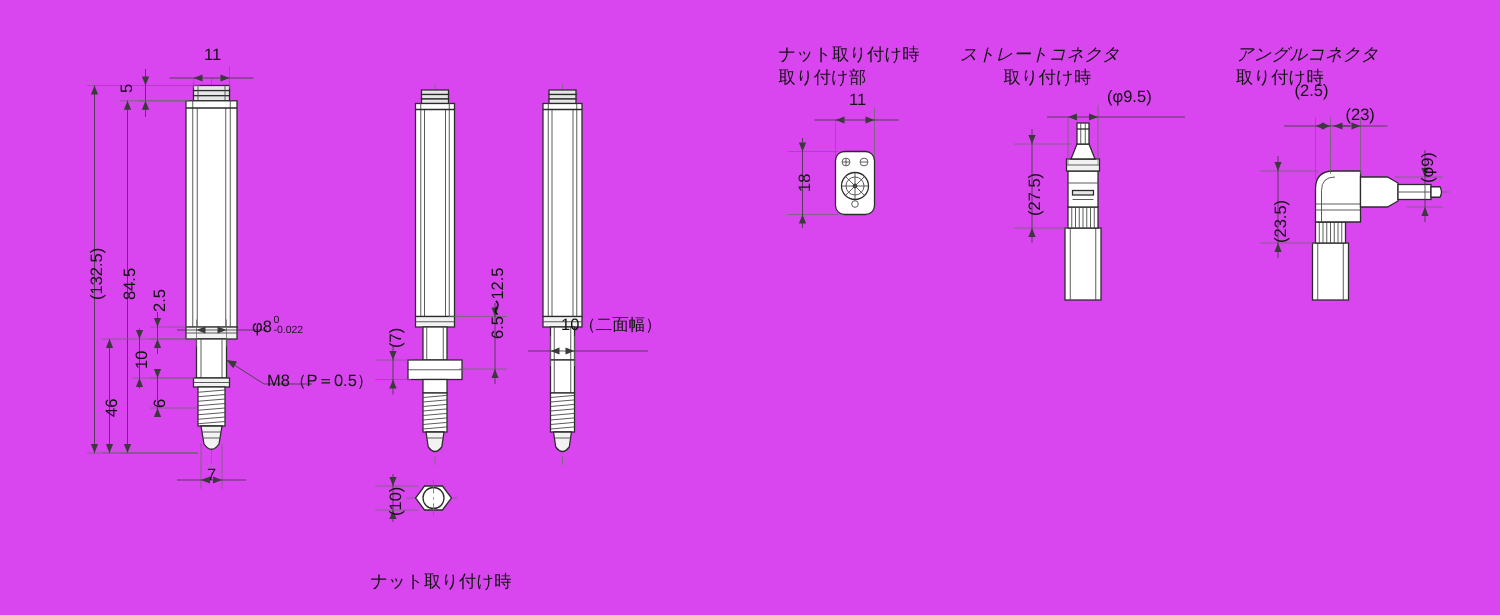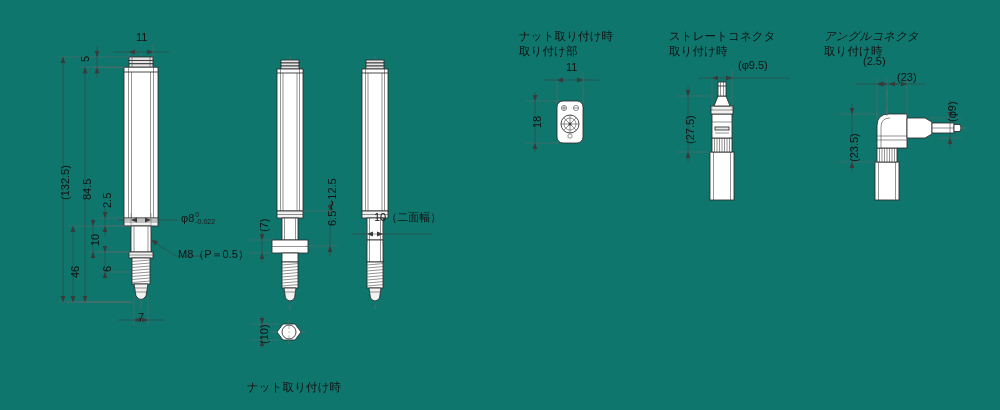--- a/index.html
+++ b/index.html
@@ -1,18 +1,18 @@
 <!DOCTYPE html>
 <html><head>
 <meta charset="utf-8">
 <style>
   html,body{margin:0;padding:0;background:#ffffff;}
   body{width:1000px;height:410px;overflow:hidden;
        font-family:"Liberation Sans","DejaVu Sans",sans-serif;color:#1a1a1a;}
-  #sheet{position:relative;width:1000px;height:410px;background:#0f766e;}
+  #sheet{position:relative;width:1000px;height:410px;background:#d946ef;}
   .lbl{position:absolute;white-space:nowrap;font-size:11px;line-height:1.05;color:#111;}
   .lbl.jp{font-family:"DejaVu Sans","Liberation Sans",sans-serif;font-size:11.5px;letter-spacing:.1px;}
   .rot{transform-origin:0 0;transform:rotate(-90deg);}
   .num{font-size:11px;}
   .sm{font-size:7px;}
   svg{position:absolute;left:0;top:0;}
   .ln{stroke:#2b2b2b;stroke-width:.85;fill:none;}
   .thin{stroke:#4a4a4a;stroke-width:.6;fill:none;}
   .dim{stroke:#3a3a3a;stroke-width:.55;fill:none;}
   .ext{stroke:#6a6a6a;stroke-width:.5;fill:none;}
@@ -390,21 +390,21 @@
 <div class="lbl num rot" style="left:102px;top:208px;">2.5</div>
 
 <div class="lbl num rot" style="left:90px;top:246px;">10</div>
 
 <div class="lbl num rot" style="left:70px;top:278px;">46</div>
 
 <div class="lbl num rot" style="left:102px;top:272px;">6</div>
 
 <div class="lbl num" style="left:138px;top:312px;">7</div>
 
-<div style="position:absolute;left:181px;top:208px;">
+<div style="position:absolute;left:168px;top:208px;">
   <span class="lbl num" style="position:relative;left:0;top:0;">φ8</span><span style="display:inline-block;vertical-align:middle;line-height:1;margin-left:1px;">
     <span class="sm" style="display:block;">0</span>
     <span class="sm" style="display:block;">-0.022</span>
   </span>
 </div>
 
 <div class="lbl num" style="left:178px;top:249px;">M8（P＝0.5）</div>
 
 <div class="lbl num rot" style="left:259px;top:232px;">(7)</div>
 
@@ -416,21 +416,21 @@
 
 <div class="lbl num" style="left:374px;top:212px;">10（二面幅）</div>
 
 <div class="lbl jp" style="left:519px;top:30px;">ナット取り付け時</div>
 <div class="lbl jp" style="left:519px;top:45px;">取り付け部</div>
 
 <div class="lbl num" style="left:566px;top:62px;">11</div>
 
 <div class="lbl num rot" style="left:532px;top:128px;">18</div>
 
-<div class="lbl jp" style="left:669px;top:30px;">ストレートコネクタ</div>
+<div class="lbl jp" style="left:640px;top:30px;font-style:italic;">ストレートコネクタ</div>
 <div class="lbl jp" style="left:669px;top:45px;">取り付け時</div>
 
 <div class="lbl num" style="left:738px;top:60px;">(φ9.5)</div>
 
 <div class="lbl num rot" style="left:685px;top:144px;">(27.5)</div>
 
 <div class="lbl jp" style="left:824px;top:30px;font-style:italic;">アングルコネクタ</div>
 <div class="lbl jp" style="left:824px;top:45px;">取り付け時</div>
 
 <div class="lbl num" style="left:863px;top:56px;">(2.5)</div>

